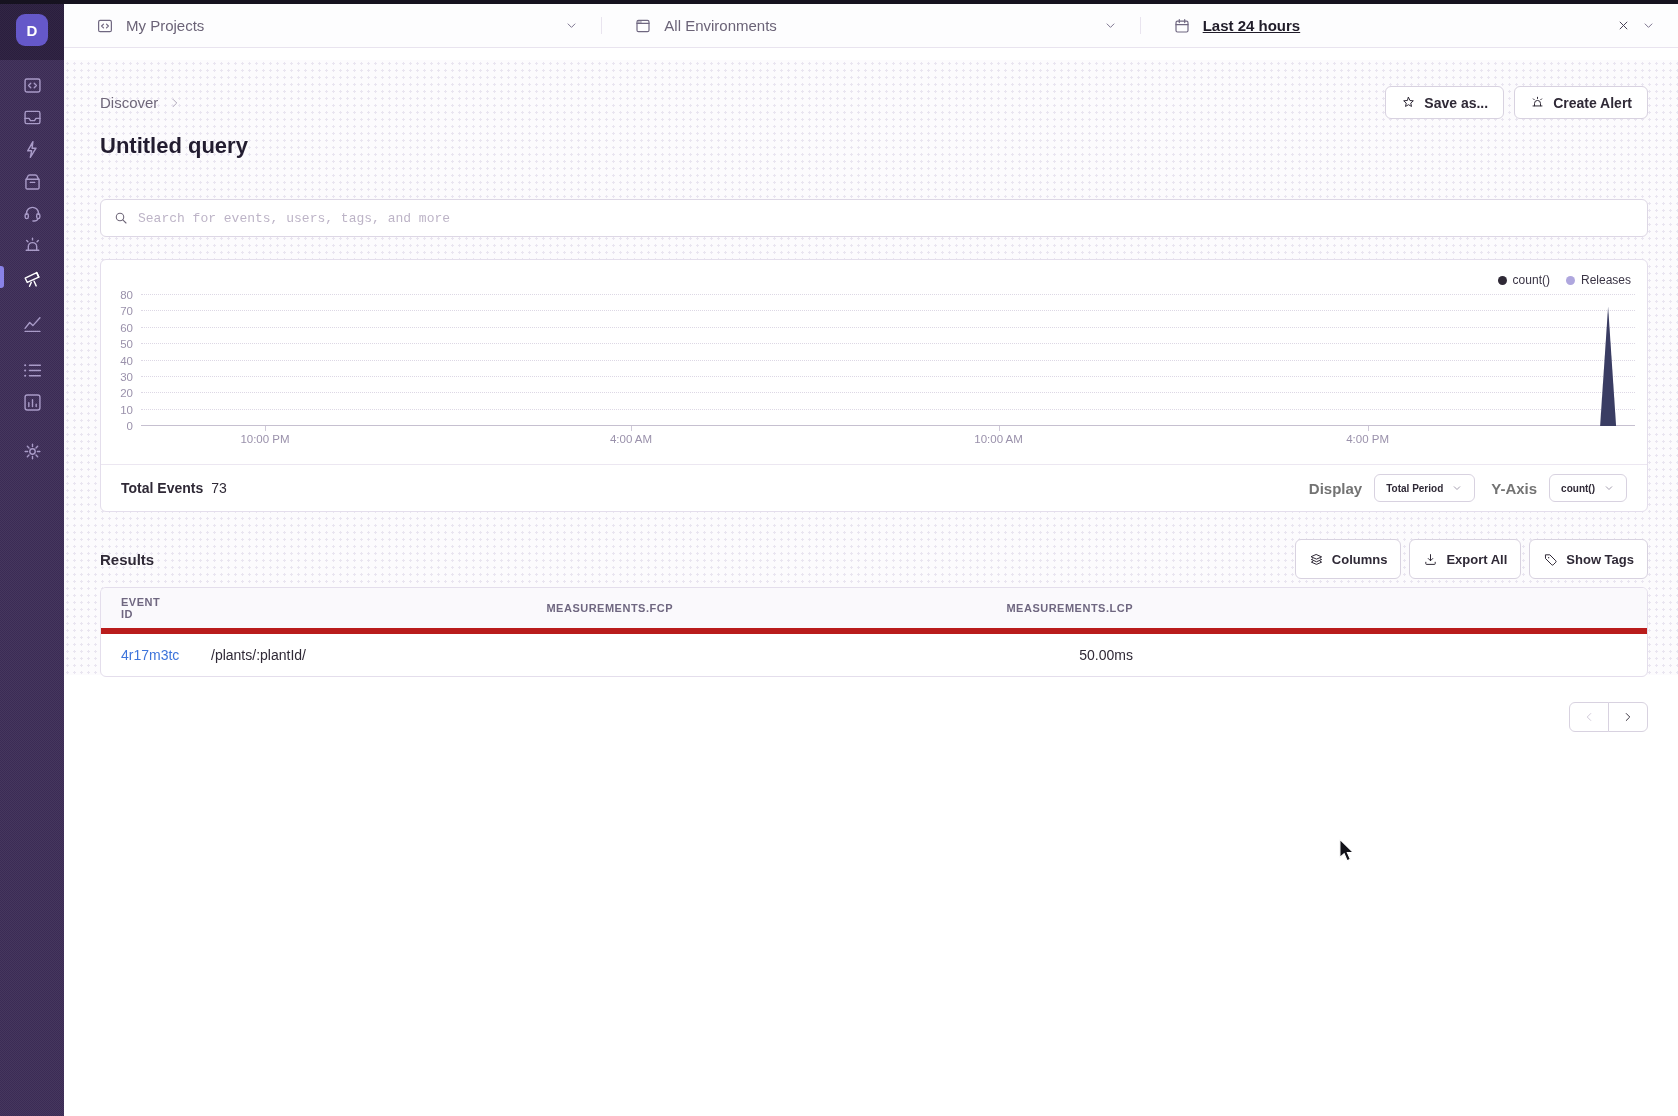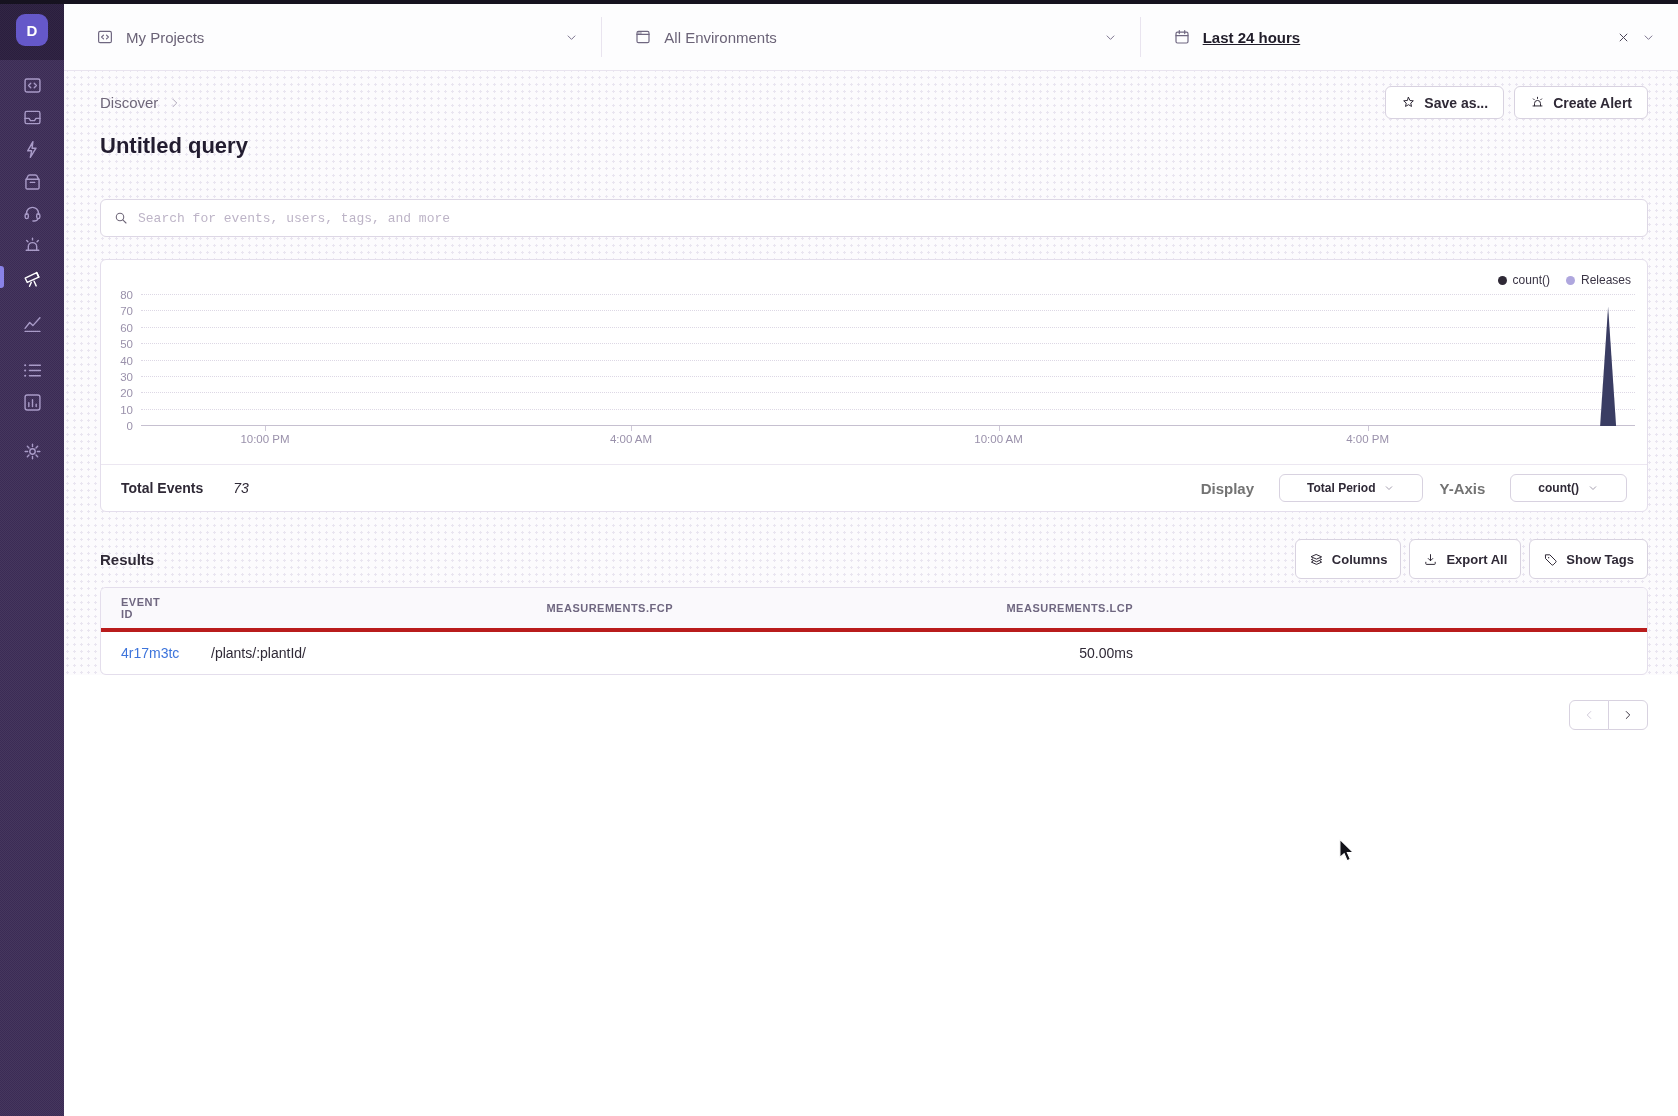--- a/index.html
+++ b/index.html
@@ -31,21 +31,21 @@
   .nav-icon { width:21px; height:21px; color:#a99bc8; }
   .nav-icon svg { width:100%; height:100%; }
   .nav-item.active .nav-icon { color:#ffffff; }
   .nav-item.active::before {
     content:""; position:absolute; left:0; top:50%; transform:translateY(-50%);
     width:4px; height:22px; background:#8a82e8; border-radius:0 3px 3px 0;
   }
 
   
   .topbar {
-    position:absolute; left:64px; top:4px; right:0; height:67px; z-index:10;
+    position:absolute; left:64px; top:4px; right:0; height:44px; z-index:10;
     background:#fdfdfe; border-bottom:1px solid #e9e4ef; display:flex; align-items:stretch;
   }
   .top-section { flex:1 1 0; display:flex; align-items:center; padding:0 22px 0 32px; cursor:pointer; min-width:0; }
   .top-section .f-icon { width:18px; height:18px; color:#6f6780; flex:none; }
   .top-section .f-icon svg { width:100%; height:100%; }
   .f-label { margin-left:12px; font-size:15px; color:#6b6377; white-space:nowrap; }
   .top-section.active .f-label { color:#201c29; font-weight:600;text-decoration:underline; }
   .f-spacer { flex:1; }
   .f-chevron { width:15px; height:15px; color:#7d7590; flex:none; }
   .f-chevron svg { width:100%; height:100%; }
@@ -71,21 +71,21 @@
 
   .btn {
     display:inline-flex; align-items:center; justify-content:center; gap:8px;
     background:#fff; border:1px solid #d8d2e0; border-radius:6px;
     color:#2f2936; font-weight:600; cursor:pointer; font-family:inherit;
   }
   .btn .b-icon { width:15px; height:15px; color:#2f2936; }
   .btn .b-icon svg { width:100%; height:100%; }
   .btn-lg { height:33px; padding:0 15px; font-size:14px; }
   .btn-md { height:40px; padding:0 13px; font-size:13px; }
-  .btn-sm { height:28px; padding:0 27px; font-size:12px;margin-left:13px; }
+  .btn-sm { height:28px; padding:0 11px; font-size:10px; }
   .dd-chevron { width:12px; height:12px; color:#8d8599; }
   .dd-chevron svg { width:100%; height:100%; }
 
   .page-title { padding:12px 36px 0; font-size:22px; line-height:30px; font-weight:600; color:#221c30; }
 
   .search-bar {
     margin:38px 30px 0 36px; height:38px; background:#fff;
     border:1px solid #ddd7e5; border-radius:6px; display:flex; align-items:center; padding:0 12px;
   }
   .search-icon { width:16px; height:16px; color:#6e6678; flex:none; }
@@ -107,33 +107,33 @@
   .plot { position:absolute; left:40px; right:12px; top:35px; bottom:38px; }
   .gridline { position:absolute; left:0; right:0; border-top:1px dotted #ddd8e5; }
   .axisline { position:absolute; left:0; right:0; bottom:0; border-top:1px solid #c6c0d0; }
   .xtick { position:absolute; top:100%; width:1px; height:5px; background:#cfc9d8; }
   .xlabel { position:absolute; top:calc(100% + 7px); transform:translateX(-50%); font-size:11.5px; color:#9a91ab; white-space:nowrap; }
   .spike { position:absolute; bottom:0; width:16px; clip-path:polygon(50% 0, 100% 100%, 0 100%); }
   .chart-footer {
     border-top:1px solid #ece7f1; height:47px; display:flex; align-items:center; padding:0 20px;
   }
   .total-label { font-weight:600; font-size:14px; color:#2f2936; }
-  .total-value { margin-left:30px; font-size:14px; color:#2f2936;font-style:italic; }
+  .total-value { margin-left:8px; font-size:14px; color:#2f2936; }
   .footer-spacer { flex:1; }
   .ctl-label { font-weight:600; font-size:15px; color:#737373; margin-right:12px; }
   .ctl-label + .btn { margin-right:16px; }
 
   
   .results-row { display:flex; align-items:center; justify-content:space-between; margin:27px 30px 0 36px; }
   .results-heading { font-size:15px; font-weight:700; color:#2f2936; }
   .results-actions { display:flex; gap:8px; }
 
   .table { margin:8px 30px 0 36px; background:#fff; border:1px solid #e4deec; border-radius:6px; overflow:hidden; }
   .t-row { display:grid; grid-template-columns:90px 1fr 460px 494px; }
-  .t-head { background:#faf9fc; border-bottom:4px solid #b91c1c; }
+  .t-head { background:#faf9fc; border-bottom:6px solid #b91c1c; }
   .t-hcell {
     height:40px; display:flex; align-items:center; padding:0 20px;
     font-size:11px; font-weight:700; letter-spacing:.5px; color:#6f6780; text-transform:uppercase; gap:4px;
   }
   .t-cell { height:42px; display:flex; align-items:center; padding:0 20px; font-size:14px; color:#2f2936;text-align:center; }
   .al-right { justify-content:flex-end; text-align:right; }
   .cell-link { color:#3d74db; cursor:pointer; }
   .sort-icon { width:12px; height:12px; color:#6f6780; }
   .sort-icon svg { width:100%; height:100%; }
 

